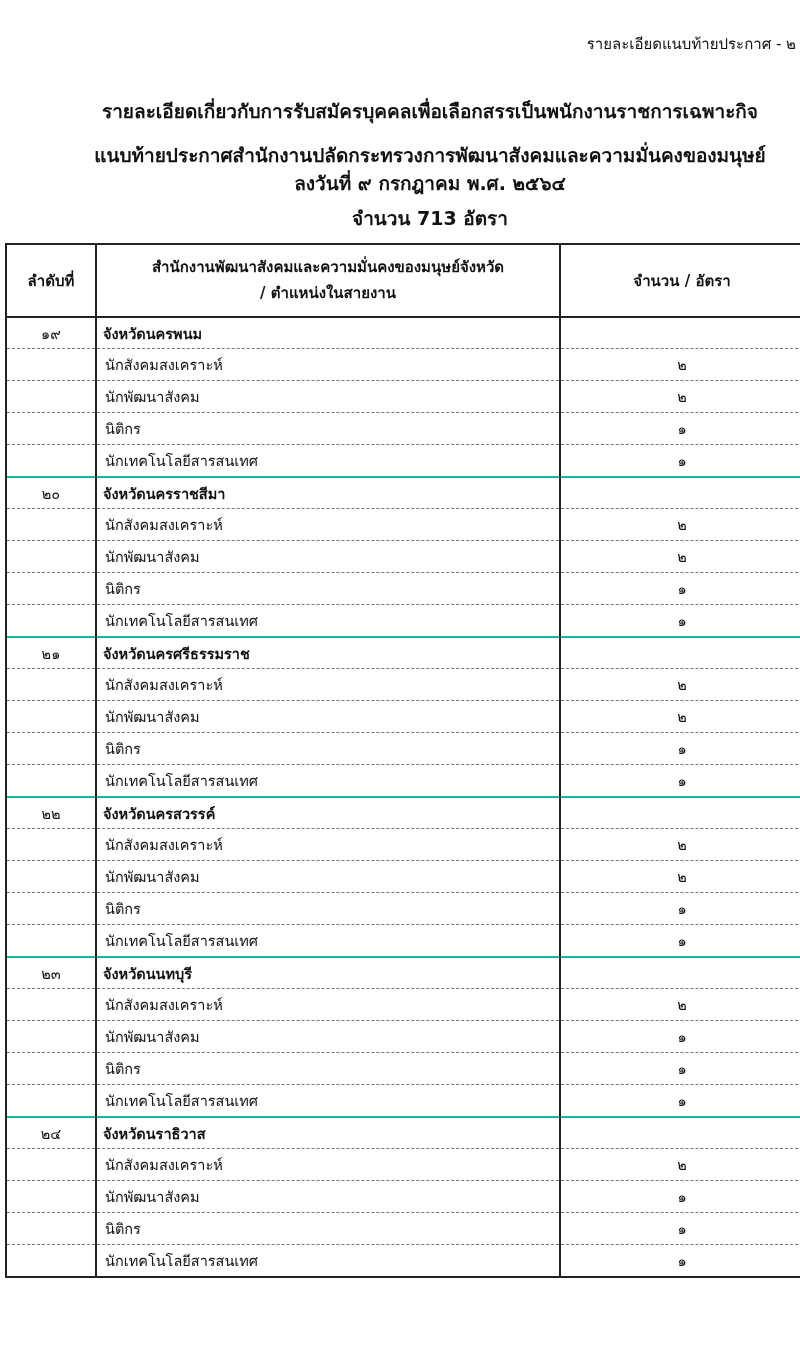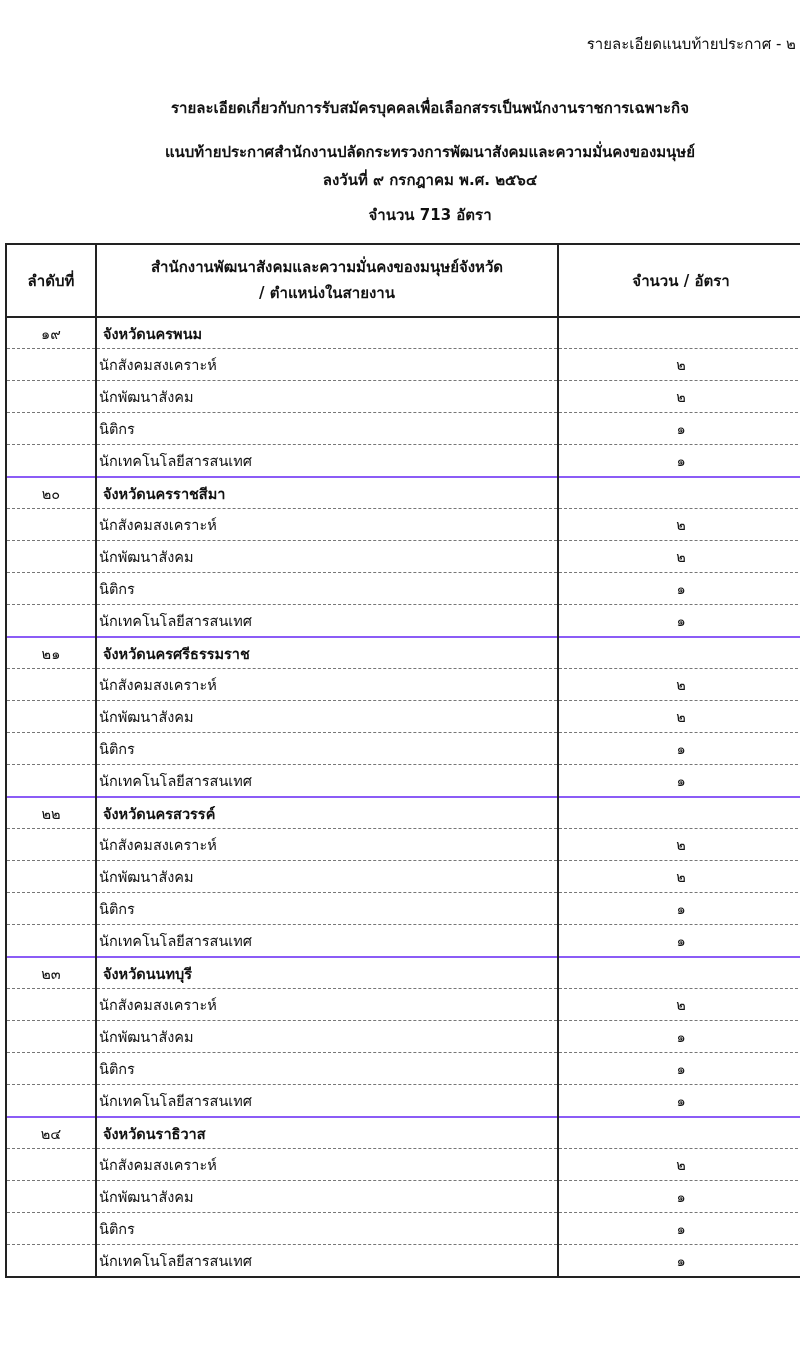--- a/index.html
+++ b/index.html
@@ -1,35 +1,35 @@
 <!DOCTYPE html>
 <html><head>
 <meta charset="utf-8">
 <style>
   html, body { margin: 0; padding: 0; background: #ffffff; }
   body { width: 800px; height: 1345px; position: relative; overflow: hidden;
          font-family: "DejaVu Sans", sans-serif; color: #111; }
   .topref { position: absolute; right: 4px; top: 32px; font-size: 15px; }
-  .title-line { position: absolute; left: 0; width: 800px; text-align: center; font-size: 15px; font-weight: bold; }
+  .title-line { position: absolute; left: 0; width: 800px; text-align: center; font-size: 19px; font-weight: bold; }
   .t1 { top: 96px; left: 60px; width: 740px; }
   .t2 { top: 140px; left: 60px; width: 740px; }
   .t3 { top: 168px; left: 60px; width: 740px; }
   .t4 { top: 203px; left: 60px; width: 740px; }
   table.main { position: absolute; left: 5px; top: 243px; width: 800px; border-collapse: collapse; font-size: 14.5px; }
   table.main td, table.main th { border-left: 2px solid #222; border-right: 2px solid #222; padding: 0 6px; }
   table.main th { border-top: 2px solid #222; border-bottom: 2px solid #222; height: 71px; font-weight: bold; font-size: 15px; }
   .c1 { width: 76px; text-align: center; }
   .c2 { width: 448px; text-align: left; }
   .c3 { text-align: center; }
   th.c2 { text-align: center; line-height: 1.7; margin-left: 12px; }
-  tr.sec td { border-top: 2px solid #8b5cf6; height: 30px; }
+  tr.sec td { border-top: 2px solid #14b8a6; height: 30px; }
   tr.sub td { border-top: 1px dashed #777; height: 31px; }
   tr.last td { border-bottom: 2px solid #222; }
   .prov { font-weight: bold; }
-  td.c2.pos { padding-left: 2px; }
+  td.c2.pos { padding-left: 8px; }
 </style>
 </head>
 <body>
 
 <div class="topref">รายละเอียดแนบท้ายประกาศ - ๒</div>
 <div class="title-line t1">รายละเอียดเกี่ยวกับการรับสมัครบุคคลเพื่อเลือกสรรเป็นพนักงานราชการเฉพาะกิจ</div>
 <div class="title-line t2">แนบท้ายประกาศสำนักงานปลัดกระทรวงการพัฒนาสังคมและความมั่นคงของมนุษย์</div>
 <div class="title-line t3">ลงวันที่ ๙  กรกฎาคม  พ.ศ. ๒๕๖๔</div>
 <div class="title-line t4">จำนวน  713  อัตรา</div>
 

